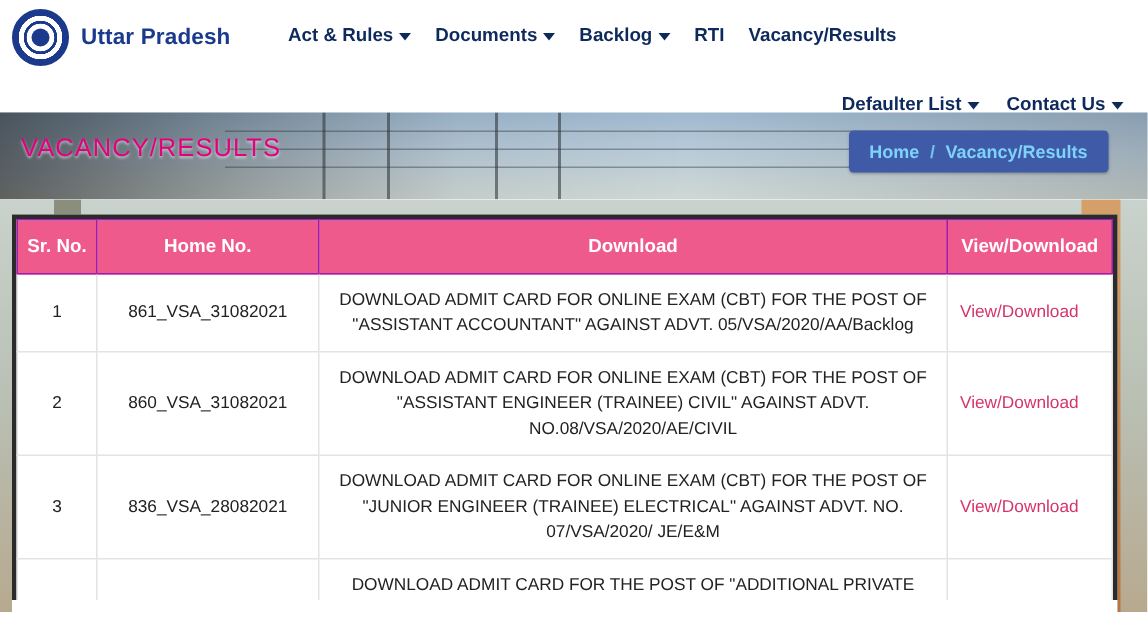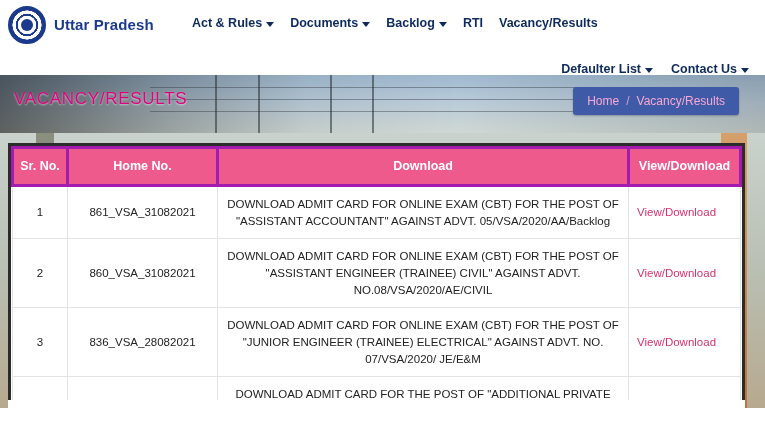--- a/index.html
+++ b/index.html
@@ -143,28 +143,29 @@
     letter-spacing: .7px;
     color: #e3007f;
     font-weight: normal;
     text-shadow: 0 1px 2px rgba(255,255,255,.6);
   }
   .breadcrumb {
     position: absolute;
     right: 26px;
     top: 12px;
     background: #3f5aa6;
-    color: #f9a8d4;
+    color: #7dd3fc;
     font-size: 12px;
     padding: 7px 14px;
     border-radius: 3px;
     display: flex;
     align-items: center;
     gap: 7px;
     box-shadow: 0 1px 2px rgba(0,0,0,.25);
+    font-weight: bold;
   }
   .breadcrumb .sep { opacity: .85; }
 
   
   .page {
     position: relative;
     height: 275px;
     background: #ffffff;
     overflow: hidden;
   }
@@ -209,21 +210,21 @@
     width: 100%;
     table-layout: fixed;
   }
   thead th {
     background: #ef5a8c;
     color: #ffffff;
     font-size: 12.5px;
     font-weight: bold;
     text-align: center;
     padding: 10px 6px;
-    border: 3px solid #a21caf;
+    border: 1px solid #a21caf;
     line-height: 1.2;
   }
   tbody td {
     font-size: 11.5px;
     color: #222;
     padding: 9px 8px;
     border: 1px solid #e3e3e3;
     vertical-align: middle;
     line-height: 1.45;
   }

